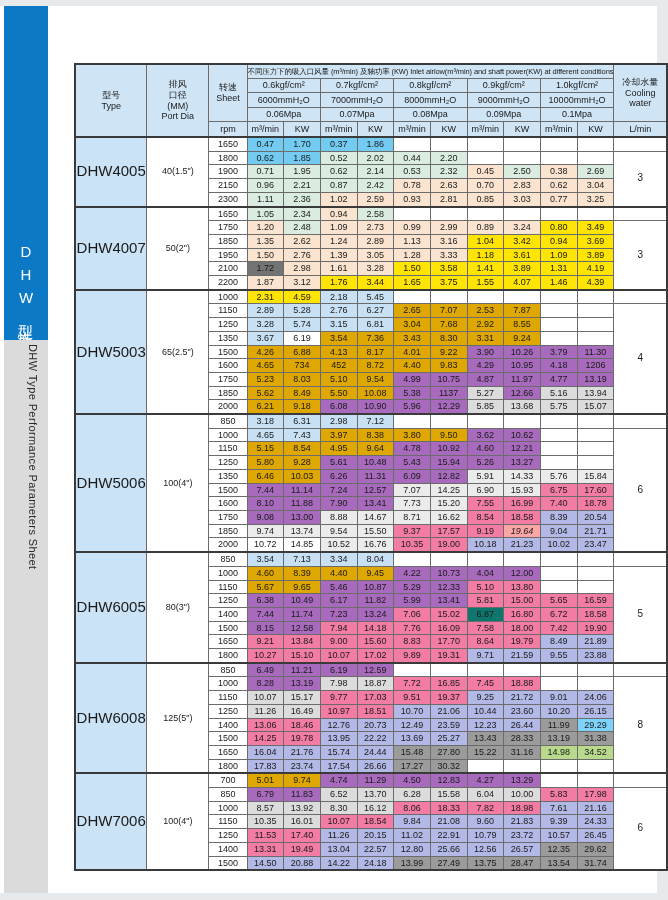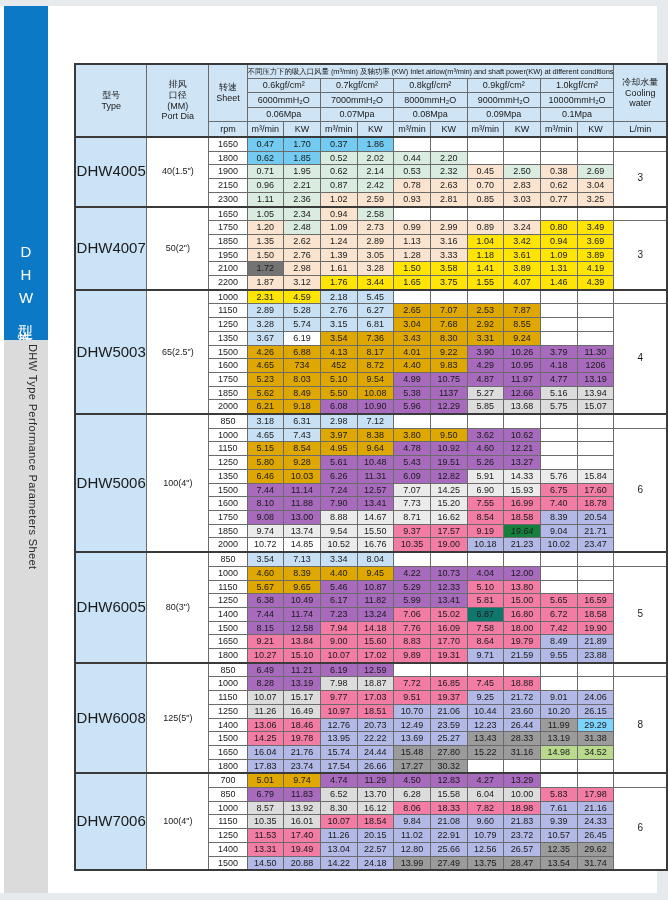--- a/index.html
+++ b/index.html
@@ -450,21 +450,21 @@
         <td style="background: rgb(255, 255, 255);"></td>
         <td style="background: rgb(255, 255, 255);"></td>
       </tr>
       <tr>
         <td class="rpm">1250</td>
         <td style="background: rgb(223, 167, 2);">5.80</td>
         <td style="background: rgb(223, 167, 2);">9.28</td>
         <td style="background: rgb(167, 106, 188);">5.61</td>
         <td style="background: rgb(167, 106, 188);">10.48</td>
         <td style="background: rgb(167, 106, 188);">5.43</td>
-        <td style="background: rgb(167, 106, 188);">19.51</td>
+        <td style="background: rgb(167, 106, 188);">15.94</td>
         <td style="background: rgb(167, 106, 188);">5.26</td>
         <td style="background: rgb(167, 106, 188);">13.27</td>
         <td style="background: rgb(255, 255, 255);"></td>
         <td style="background: rgb(255, 255, 255);"></td>
       </tr>
       <tr>
         <td class="rpm">1350</td>
         <td style="background: rgb(223, 167, 2);">6.46</td>
         <td style="background: rgb(223, 167, 2);">10.03</td>
         <td style="background: rgb(167, 106, 188);">6.26</td>
@@ -517,21 +517,21 @@
       </tr>
       <tr>
         <td class="rpm">1850</td>
         <td style="background: rgb(235, 235, 235);">9.74</td>
         <td style="background: rgb(235, 235, 235);">13.74</td>
         <td style="background: rgb(235, 235, 235);">9.54</td>
         <td style="background: rgb(235, 235, 235);">15.50</td>
         <td style="background: rgb(242, 124, 163);">9.37</td>
         <td style="background: rgb(242, 124, 163);">17.57</td>
         <td style="background: rgb(242, 124, 163);">9.19</td>
-        <td style="background: #15803d; font-style: italic;">19.64</td>
+        <td style="background: #fca5a5; font-style: italic;">19.64</td>
         <td style="background: rgb(178, 185, 230);">9.04</td>
         <td style="background: rgb(178, 185, 230);">21.71</td>
       </tr>
       <tr>
         <td class="rpm">2000</td>
         <td style="background: rgb(255, 255, 255);">10.72</td>
         <td style="background: rgb(255, 255, 255);">14.85</td>
         <td style="background: rgb(235, 235, 235);">10.52</td>
         <td style="background: rgb(235, 235, 235);">16.76</td>
         <td style="background: rgb(242, 124, 163);">10.35</td>

